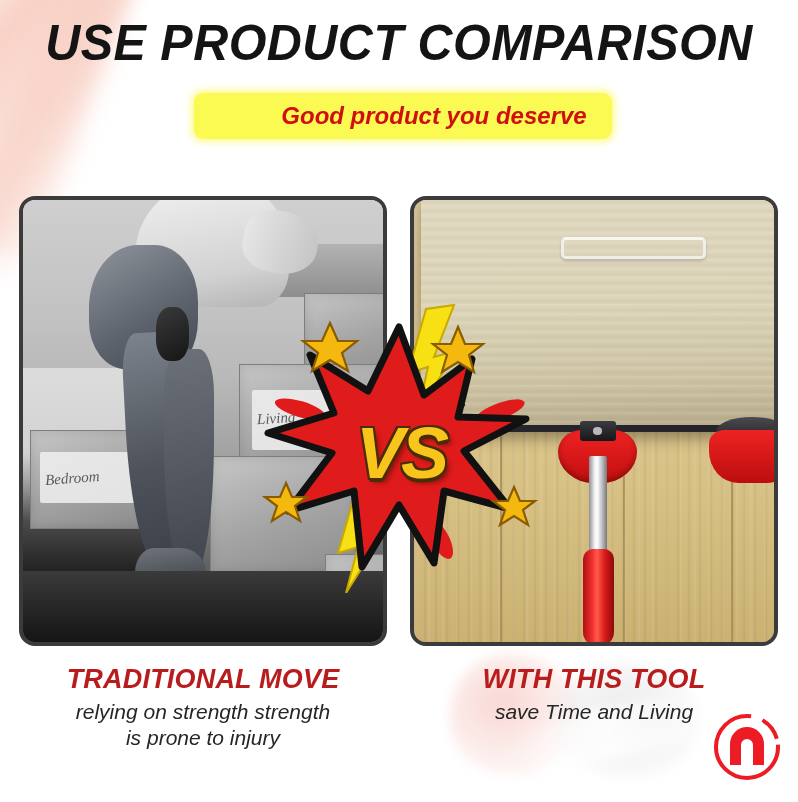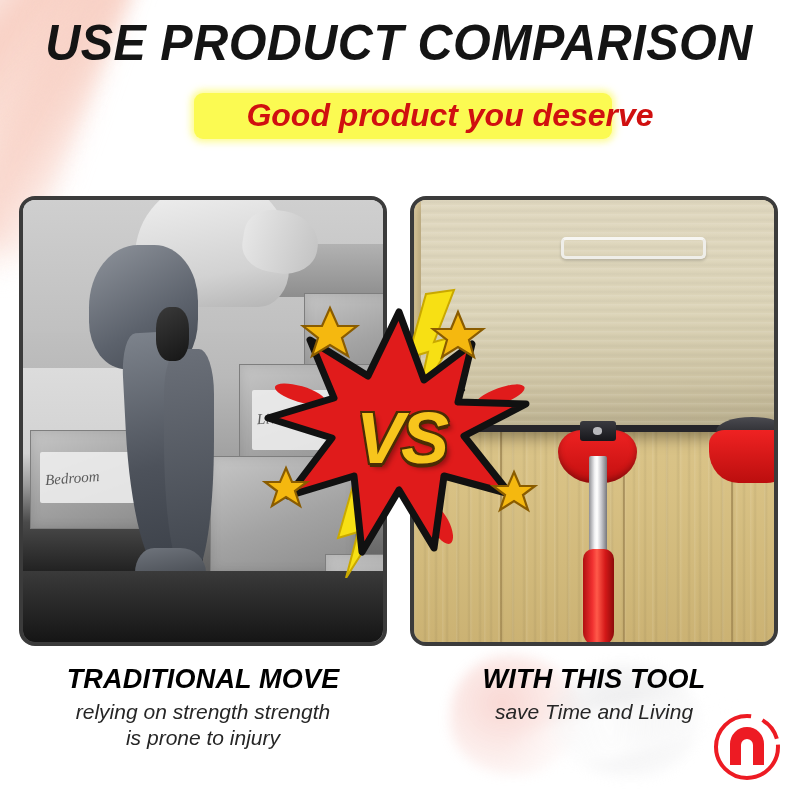--- a/index.html
+++ b/index.html
@@ -117,27 +117,27 @@
     left: 194px;
     top: 93px;
     width: 418px;
     height: 46px;
     background: #fbfa52;
     border-radius: 9px;
     box-shadow: 0 0 7px 3px rgba(252,250,110,0.75);
   }
   .sub-banner-text {
     position: absolute;
-    left: 16px;
+    left: 0;
     top: 0;
     width: 480px;
     height: 46px;
     line-height: 45px;
     text-align: center;
-    font-size: 32px;
+    font-size: 24px;
     font-weight: bold;
     font-style: italic;
     color: #d01010;
     white-space: nowrap;
   }
 
   
   .panel {
     position: absolute;
     top: 196px;
@@ -318,21 +318,21 @@
   .tool-roller-pad {
     position: absolute; left: 84%; top: 49%; width: 20%; height: 6.5%;
     background: linear-gradient(180deg,#4a4a50,#1c1c20);
     border-radius: 50% 50% 40% 40%;
   }
 
   
   .vs-wrap {
     position: absolute;
     left: 258px;
-    top: 286px;
+    top: 301px;
     width: 282px;
     height: 292px;
     pointer-events: none;
   }
   .vs-wrap svg { display: block; width: 100%; height: 100%; }
   .vs-text {
     position: absolute;
     left: 0; top: 0; width: 100%; height: 100%;
     display: flex; align-items: center; justify-content: center;
     font-size: 72px;
@@ -348,21 +348,21 @@
   }
 
   
   .caption { position: absolute; text-align: center; }
   .caption-left  { left: 19px;  top: 664px; width: 368px; }
   .caption-right { left: 410px; top: 664px; width: 368px; text-align: center; }
   .cap-title {
     font-size: 27px;
     font-weight: bold;
     font-style: italic;
-    color: #000000;
+    color: #b91c1c;
     letter-spacing: 0.2px;
     white-space: nowrap;
   }
   .cap-sub {
     margin-top: 4px;
     font-size: 21px;
     font-style: italic;
     color: #262626;
     line-height: 1.25;
   }

